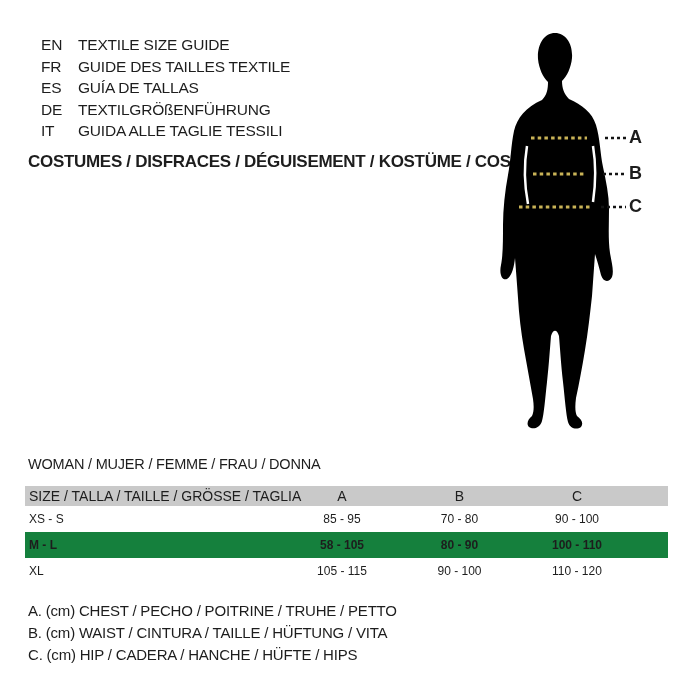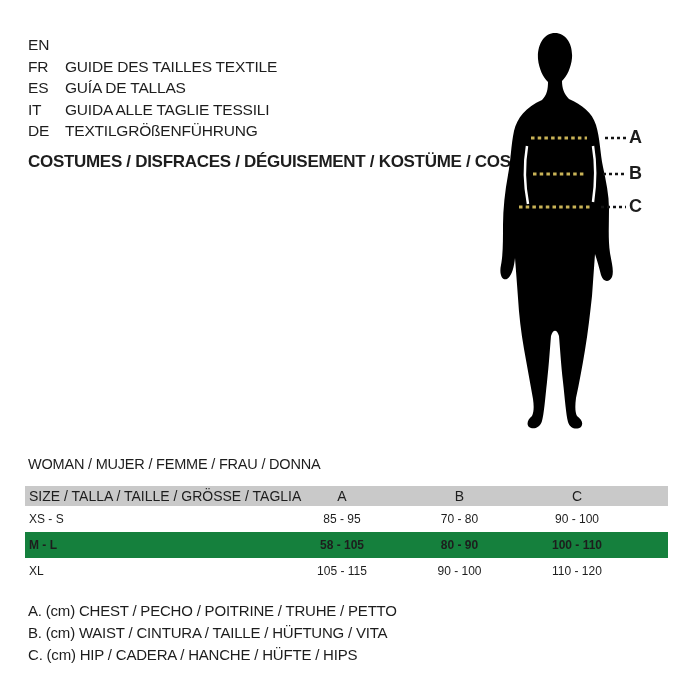--- a/index.html
+++ b/index.html
@@ -9,21 +9,21 @@
     background:#ffffff;
     color:#1d1d1d;
     position:relative;
     overflow:hidden;
   }
   .canvas { position:absolute; inset:0; width:700px; height:700px; background:#fff; }
 
   
   .lang-block { position:absolute; left:28px; top:34px; }
   .lang-row { display:flex; height:21.5px; line-height:21.5px; font-size:15.5px; letter-spacing:-0.2px; }
-  .lang-code { width:37px; flex:0 0 37px; }
+  .lang-code { width:37px; flex:0 0 37px;margin-left:13px; }
   .lang-text { white-space:nowrap; }
 
   
   .category-title {
     position:absolute; left:28px; top:152px;
     font-size:17px; font-weight:700; letter-spacing:-0.3px; white-space:nowrap;
   }
 
   
   .figure-wrap { position:absolute; left:473px; top:18px; width:200px; height:420px; }
@@ -57,36 +57,37 @@
   .legend-line { height:22px; line-height:22px; font-size:15px; letter-spacing:-0.2px; white-space:nowrap; }
 </style>
 </head>
 <body>
 
 <div class="canvas">
 
   <div class="lang-block">
     <div class="lang-row">
       <span class="lang-code">EN</span>
+      <span class="lang-text">TEXTILE SIZE GUIDE</span>
     </div>
     <div class="lang-row">
       <span class="lang-code">FR</span>
       <span class="lang-text">GUIDE DES TAILLES TEXTILE</span>
     </div>
     <div class="lang-row">
       <span class="lang-code">ES</span>
       <span class="lang-text">GUÍA DE TALLAS</span>
     </div>
     <div class="lang-row">
+      <span class="lang-code">DE</span>
+      <span class="lang-text">TEXTILGRÖßENFÜHRUNG</span>
+    </div>
+    <div class="lang-row">
       <span class="lang-code">IT</span>
       <span class="lang-text">GUIDA ALLE TAGLIE TESSILI</span>
-    </div>
-    <div class="lang-row">
-      <span class="lang-code">DE</span>
-      <span class="lang-text">TEXTILGRÖßENFÜHRUNG</span>
     </div>
   </div>
 
   <div class="category-title">COSTUMES / DISFRACES / DÉGUISEMENT / KOSTÜME / COSTUMI</div>
 
   <div class="figure-wrap">
     <svg width="200" height="420" viewBox="0 0 200 420">
       <path d="M 82 15
                C 93 15 100 26 99 40
                C 98 50 94 58 89 63

